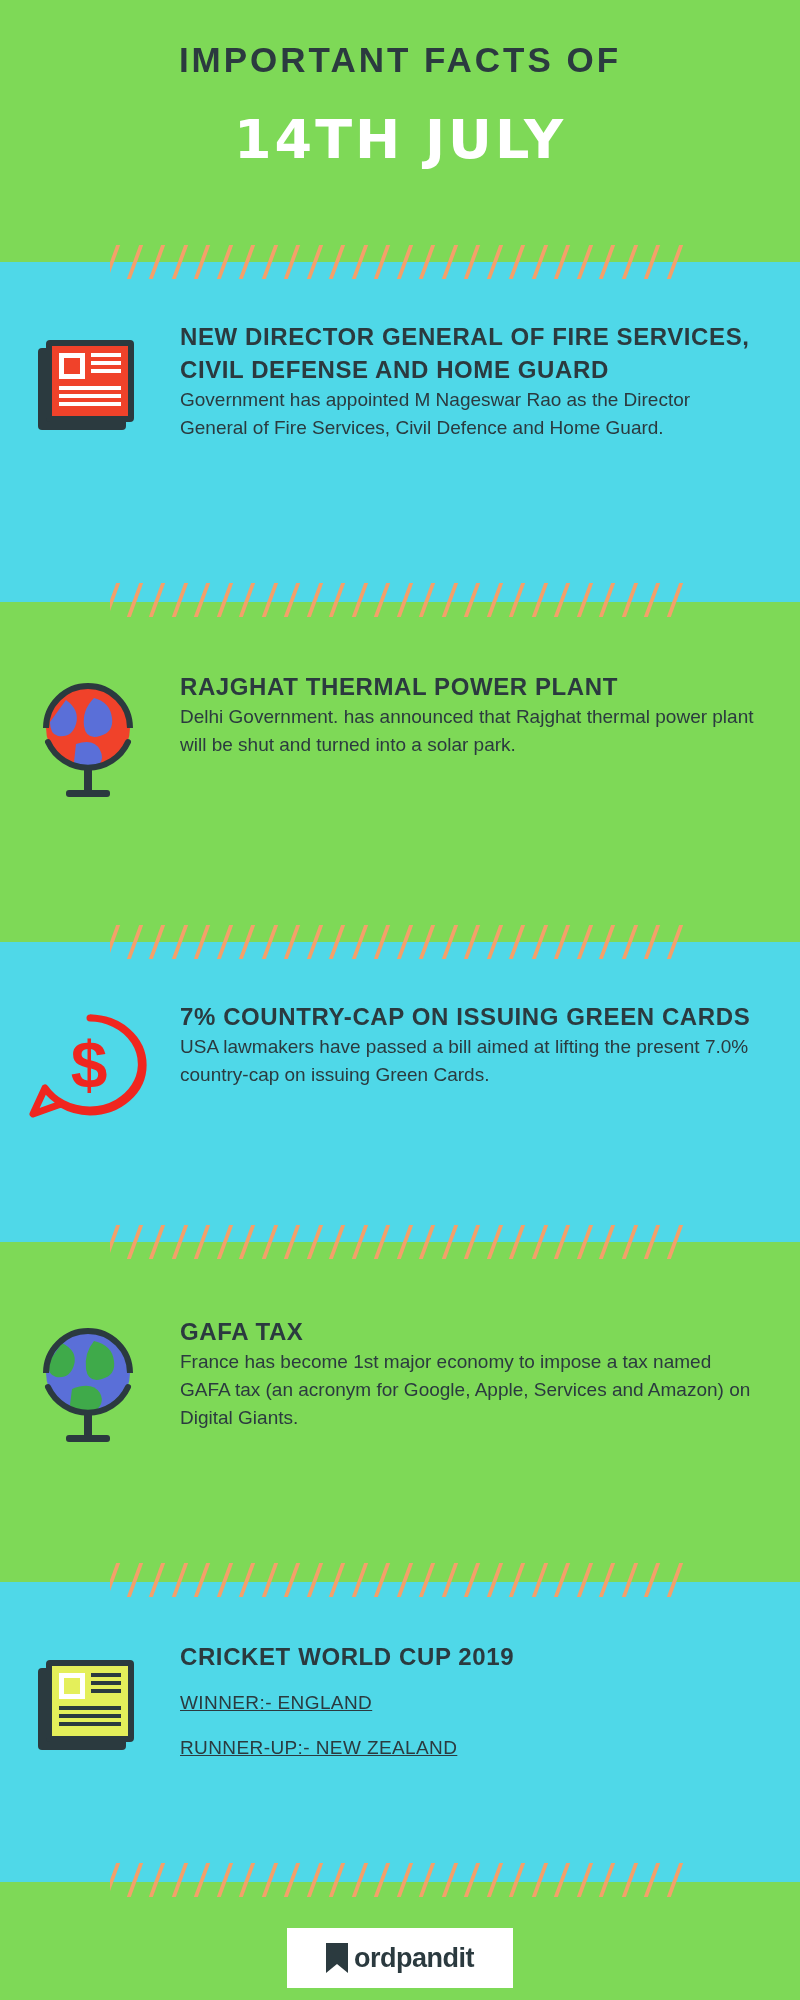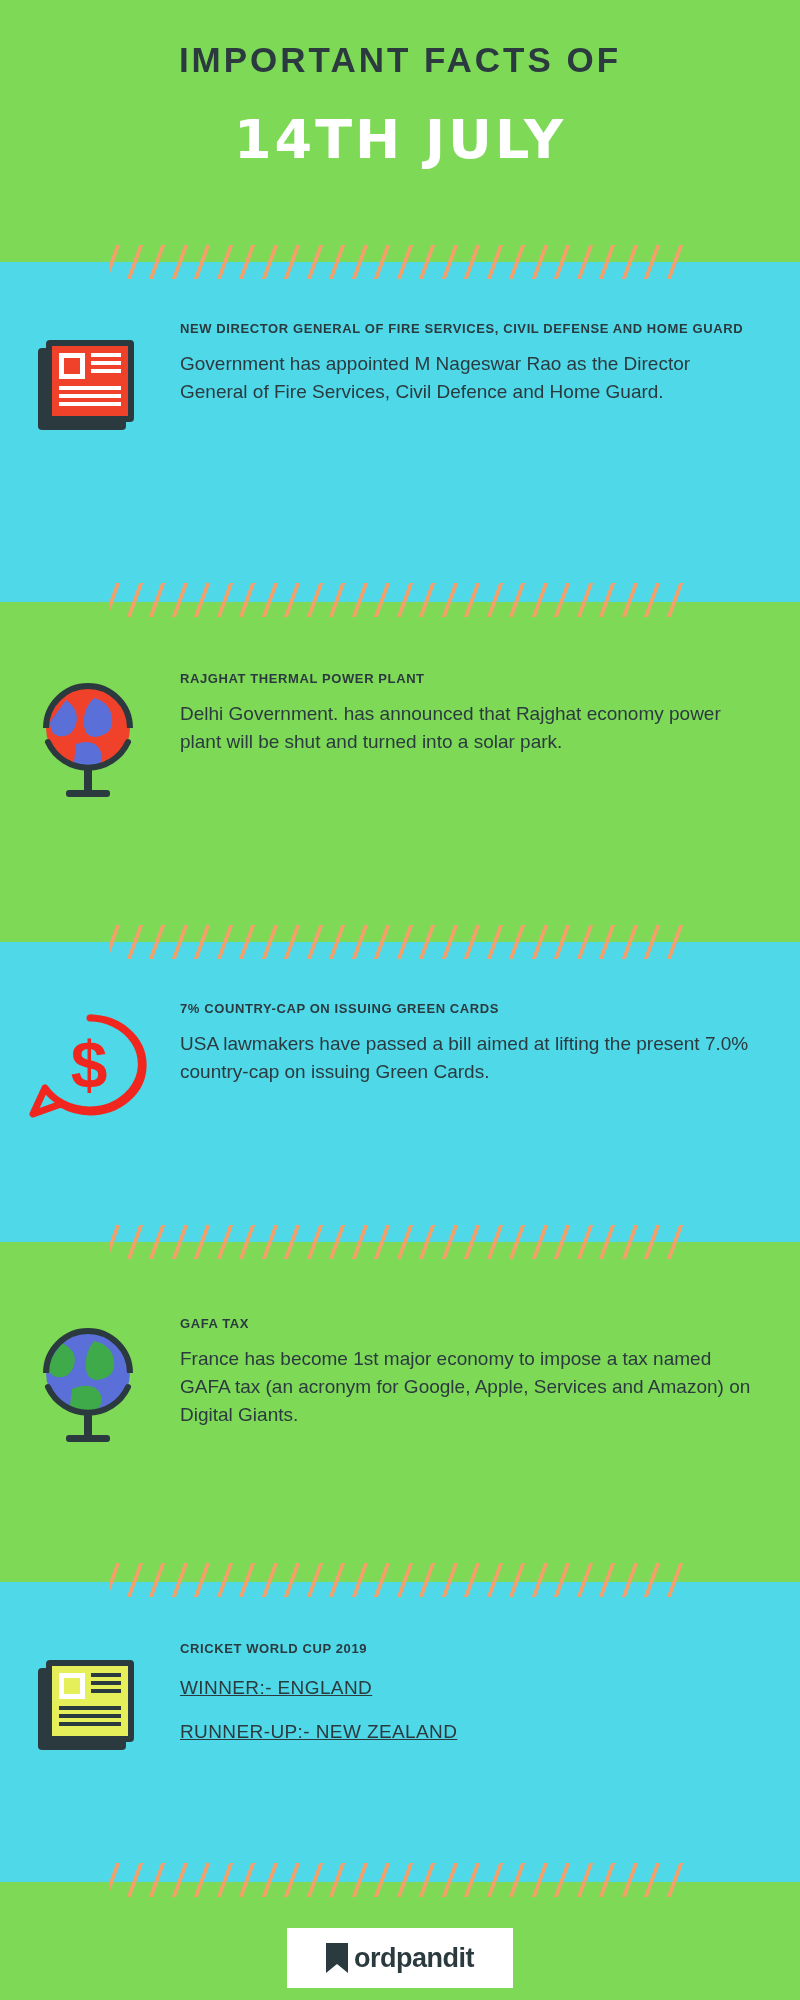--- a/index.html
+++ b/index.html
@@ -76,29 +76,28 @@
   }
   .fact-icon {
     width: 180px;
     min-width: 180px;
     display: flex;
     justify-content: center;
     padding-top: 6px;
   }
   .fact-text { padding-right: 46px; }
   .fact-title {
-    font-size: 13px;
+    font-size: 24px;
     font-weight: bold;
     letter-spacing: 0.6px;
     color: #2b3a3f;
     text-transform: uppercase;
     line-height: 1.38;
   }
   .fact-body {
-    margin-top: 12px;
     font-size: 19px;
     color: #2b3a3f;
     line-height: 1.47;
   }
   .fact-line {
     font-size: 19px;
     letter-spacing: 0.4px;
     color: #2b3a3f;
     text-transform: uppercase;
     line-height: 1.5;
@@ -357,21 +356,21 @@
         <path d="M62 22 q16 4 18 20 q2 14 -12 18 q-14 4 -16 -10 q-2 -16 10 -28 z" fill="#5a6fd8"></path>
         <path d="M44 68 q18 -6 24 6 q6 12 -6 18 q-14 6 -20 -6 z" fill="#5a6fd8"></path>
         <path d="M14 52 a42 42 0 0 1 84 0" fill="none" stroke="#2b3a3f" stroke-width="6"></path>
         <path d="M16 66 a44 44 0 0 0 80 0" fill="none" stroke="#2b3a3f" stroke-width="6" stroke-linecap="round"></path>
         <rect x="52" y="92" width="8" height="24" fill="#2b3a3f"></rect>
         <rect x="34" y="114" width="44" height="7" rx="3" fill="#2b3a3f"></rect>
       </svg>
     </div>
     <div class="fact-text">
       <div class="fact-title">RAJGHAT THERMAL POWER PLANT</div>
-      <div class="fact-body">Delhi Government. has announced that Rajghat economy power plant will be shut and turned into a solar park.</div>
+      <div class="fact-body">Delhi Government. has announced that Rajghat thermal power plant will be shut and turned into a solar park.</div>
     </div>
   </div>
 
   <div class="fact" style="top:1000px;">
     <div class="fact-icon">
       <svg width="130" height="130" viewBox="0 0 130 130">
         <path d="M65 12 a52 46 0 1 1 -45 70 l-12 26 l28 -10 a54 46 0 0 0 29 8 a52 46 0 0 0 0 -94 z" fill="none" stroke="#f0261f" stroke-width="7" stroke-linejoin="round"></path>
         <text x="64" y="82" font-family="'Liberation Sans', sans-serif" font-size="66" font-weight="bold" fill="#f0261f" text-anchor="middle">$</text>
       </svg>
     </div>

